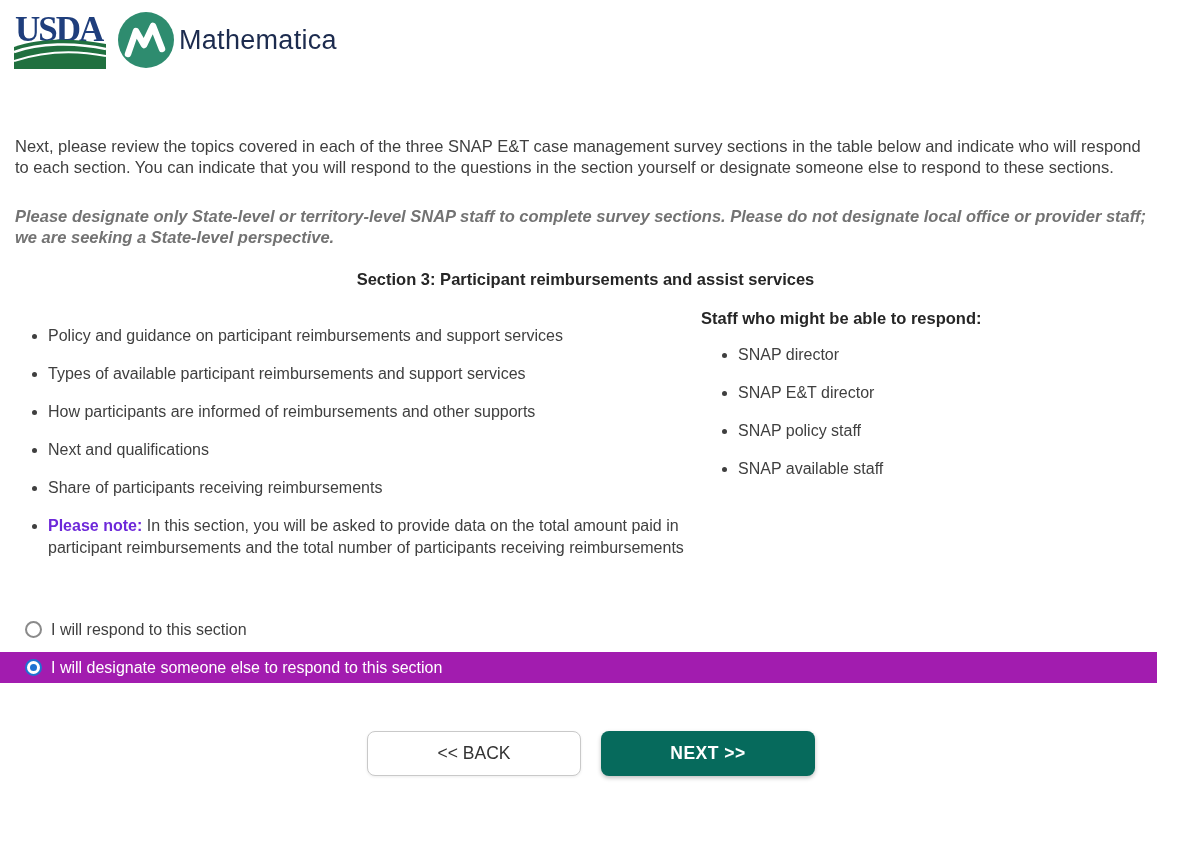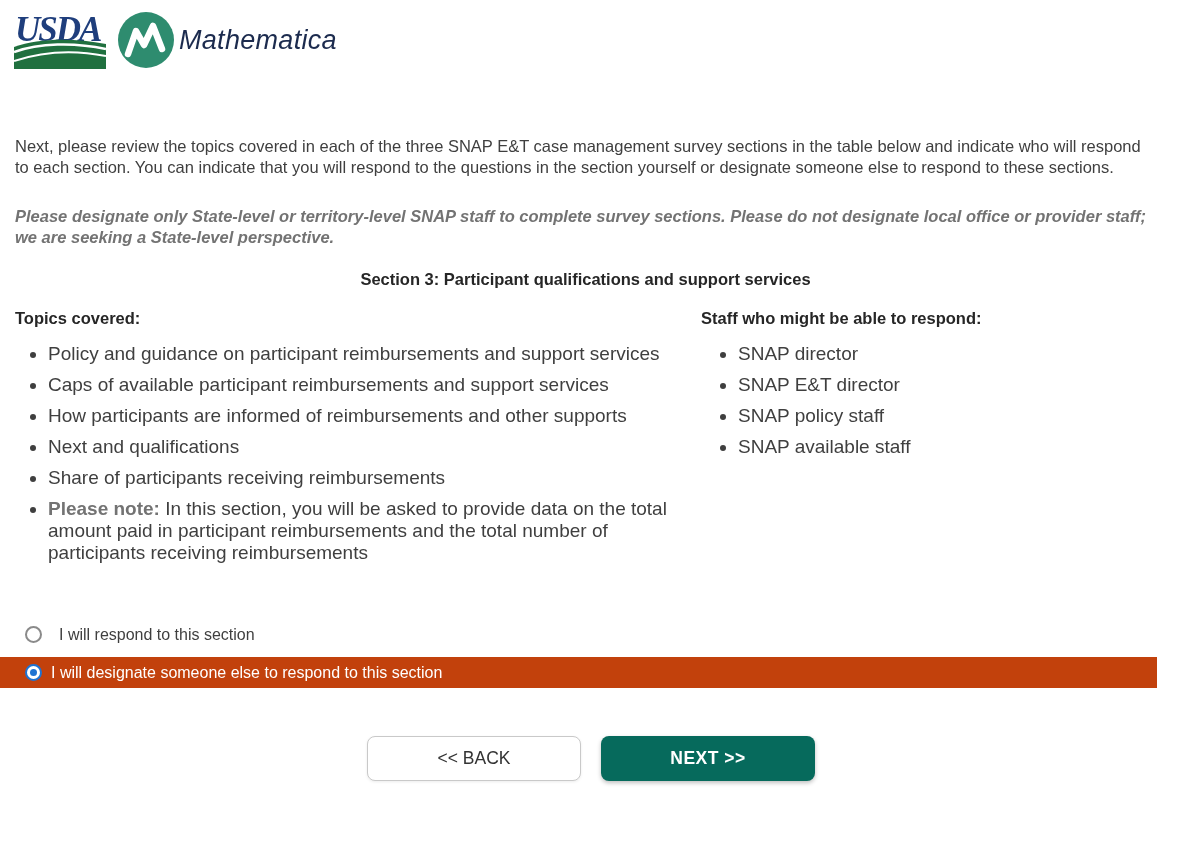--- a/index.html
+++ b/index.html
@@ -7,21 +7,21 @@
     margin: 0; padding: 0;
     width: 1182px; height: 852px;
     background: #ffffff;
     font-family: "Liberation Sans", sans-serif;
     color: #3f3f3f;
     overflow: hidden;
   }
   
   .header {
     display: flex; align-items: center; gap: 12px;
-    padding: 10px 0 0 14px; height: 70px; font-style: italic;
+    padding: 10px 0 0 14px; height: 70px;
   }
   .usda-logo { width: 92px; height: 58px; display: block; }
   .math-logo { display: flex; align-items: center; gap: 5px; }
   .math-circle { width: 56px; height: 56px; display: block; }
   .math-wordmark {
     font-size: 27px; font-weight: 500; color: #1c2b4e;
     letter-spacing: 0.3px;
   }
   
   .content { padding: 0 26px 0 15px; }
@@ -42,33 +42,34 @@
   .columns { display: flex; margin-top: 18px; }
   .col-left { width: 686px; }
   .col-right { flex: 1; }
   .col-heading {
     font-weight: bold; color: #262626; font-size: 16.5px;
     margin-bottom: 15px;
   }
   ul.bullets { margin: 0; padding-left: 33px; }
   ul.bullets.staff { padding-left: 37px; }
   ul.bullets li {
-    font-size: 19px; line-height: 22px; margin-bottom: 9px;
+    font-size: 16px; line-height: 22px; margin-bottom: 9px;
     color: #3f3f3f;
+    margin-top: 16px;
   }
-  .bold { font-weight: bold; color: #737373; }
+  .bold { font-weight: bold; color: #6d28d9; }
   
   .options { margin-top: 46px; }
   .option-row {
     display: flex; align-items: center;
     height: 31px; padding-left: 25px; cursor: pointer;
   }
-  .option-row.unselected { margin-bottom: 7px; color: #3f3f3f; gap: 8px; }
+  .option-row.unselected { margin-bottom: 7px; color: #3f3f3f; }
   .option-row.selected {
-    background: #c2410c; color: #ffffff;
+    background: #a21caf; color: #ffffff;
     width: 1157px;
   }
   .option-label { margin-left: 9px; font-size: 16px; line-height: 20px; }
   .radio {
     width: 17px; height: 17px; border-radius: 50%;
     background: #ffffff; flex: 0 0 auto;
     display: flex; align-items: center; justify-content: center;
   }
   .radio.off { border: 2px solid #8a8a8a; }
   .radio.on  { border: 2.5px solid #1e73d2; }
@@ -111,28 +112,27 @@
       <polyline points="10,42 18,19 26,33 35,14 44,37" fill="none" stroke="#ffffff" stroke-width="6.5" stroke-linecap="round" stroke-linejoin="round"></polyline>
     </svg>
     <span class="math-wordmark">Mathematica</span>
   </div>
 </div>
 
 <div class="content">
   <p class="intro-para first">Next, please review the topics covered in each of the three SNAP E&amp;T case management survey sections in the table below and indicate who will respond to each section. You can indicate that you will respond to the questions in the section yourself or designate someone else to respond to these sections.</p>
   <p class="intro-para emph">Please designate only State-level or territory-level SNAP staff to complete survey sections. Please do not designate local office or provider staff; we are seeking a State-level perspective.</p>
 
-  <div class="section-title">Section 3: Participant qualifications and support services</div>
+  <div class="section-title">Section 3: Participant reimbursements and assist services</div>
 
   <div class="columns">
     <div class="col-left">
-      <div class="col-heading">Topics covered:</div>
       <ul class="bullets">
         <li>Policy and guidance on participant reimbursements and support services</li>
-        <li>Caps of available participant reimbursements and support services</li>
+        <li>Types of available participant reimbursements and support services</li>
         <li>How participants are informed of reimbursements and other supports</li>
         <li>Next and qualifications</li>
         <li>Share of participants receiving reimbursements</li>
         <li><span class="bold">Please note:</span><span> In this section, you will be asked to provide data on the total amount paid in participant reimbursements and the total number of participants receiving reimbursements</span></li>
       </ul>
     </div>
     <div class="col-right">
       <div class="col-heading">Staff who might be able to respond:</div>
       <ul class="bullets staff">
         <li>SNAP director</li>

